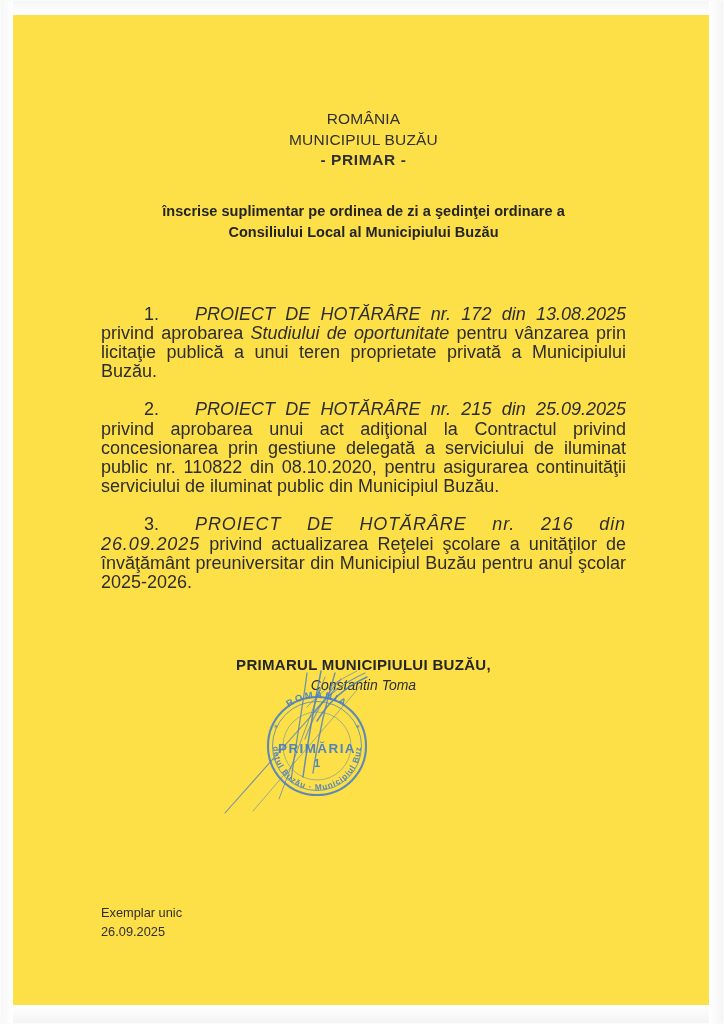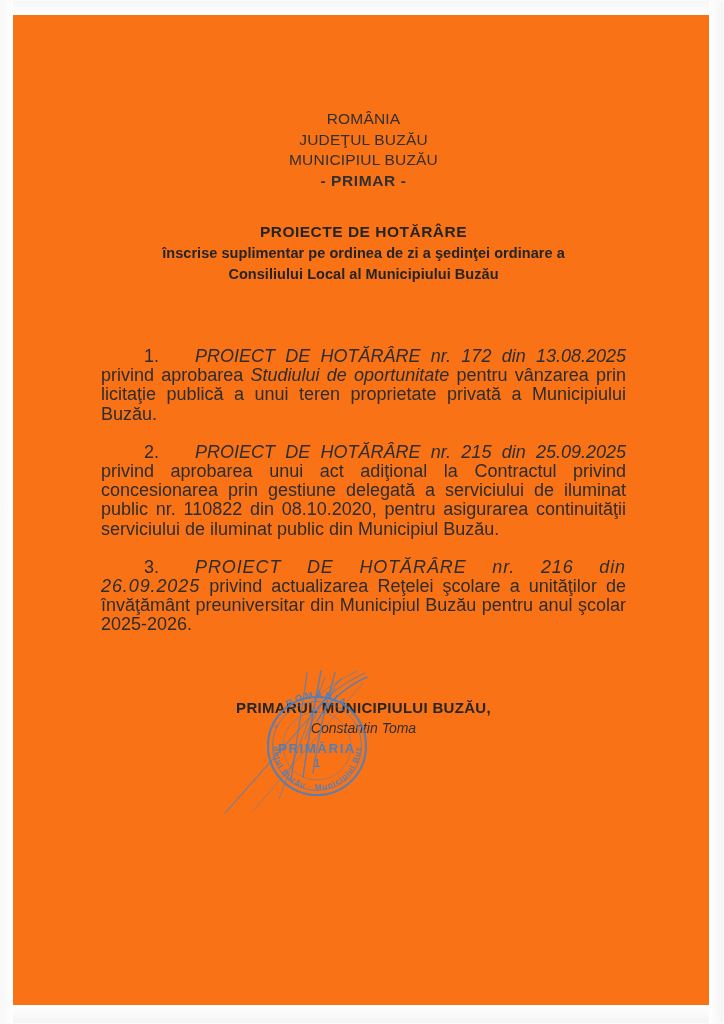--- a/index.html
+++ b/index.html
@@ -13,21 +13,21 @@
     height: 1024px;
     overflow: hidden;
     font-family: "Liberation Sans", sans-serif;
     color: #2a2a2a;
   }
 
   .page {
     position: relative;
     width: 724px;
     height: 1024px;
-    background: #f97316;
+    background: #fde047;
     box-sizing: border-box;
     border: 1px solid #fbfbfb;
   }
 
   
   .scan-edge-top,
   .scan-edge-bottom,
   .scan-edge-left,
   .scan-edge-right {
     position: absolute;
@@ -152,27 +152,25 @@
 
   <div class="scan-edge-top"></div>
   <div class="scan-edge-bottom"></div>
   <div class="scan-edge-left"></div>
   <div class="scan-edge-right"></div>
 
   <div class="content">
 
     <div class="masthead">
       <span class="line">ROMÂNIA</span>
-      <span class="line">JUDEŢUL BUZĂU</span>
       <span class="line">MUNICIPIUL BUZĂU</span>
       <span class="line primar">- PRIMAR -</span>
     </div>
 
     <div class="titleblock">
-      <span class="t-main">PROIECTE DE HOTĂRÂRE</span>
       <span class="t-sub">înscrise suplimentar pe ordinea de zi a şedinţei ordinare a</span>
       <span class="t-sub">Consiliului Local al Municipiului Buzău</span>
     </div>
 
     <div class="items">
 
       <p class="item">
         <span class="num">1.</span><span class="ref">PROIECT DE HOTĂRÂRE nr. 172 din 13.08.2025</span><span> privind aprobarea </span><span class="emph">Studiului de oportunitate</span><span> pentru vânzarea prin licitaţie publică a unui teren proprietate privată a Municipiului Buzău.</span>
       </p>
 
@@ -228,14 +226,18 @@
 
         <text x="100" y="92" text-anchor="middle" font-family="'Liberation Sans', sans-serif" font-size="13.5" font-weight="bold" letter-spacing="1.4" fill="#4a7fc1" opacity="0.95">PRIMĂRIA</text>
         <text x="100" y="106" text-anchor="middle" font-family="'Liberation Sans', sans-serif" font-size="11" font-weight="bold" fill="#4a7fc1" opacity="0.95">1</text>
 
         <text x="56" y="68" font-family="'Liberation Sans', sans-serif" font-size="7" fill="#4a7fc1" opacity="0.8">✶</text>
         <text x="138" y="68" font-family="'Liberation Sans', sans-serif" font-size="7" fill="#4a7fc1" opacity="0.8">✶</text>
       </g>
     </svg>
   </div>
 
+  <div class="footer">
+    <span>Exemplar unic</span>
+    <span>26.09.2025</span>
+  </div>
 
 </div>
 
 </body></html>

